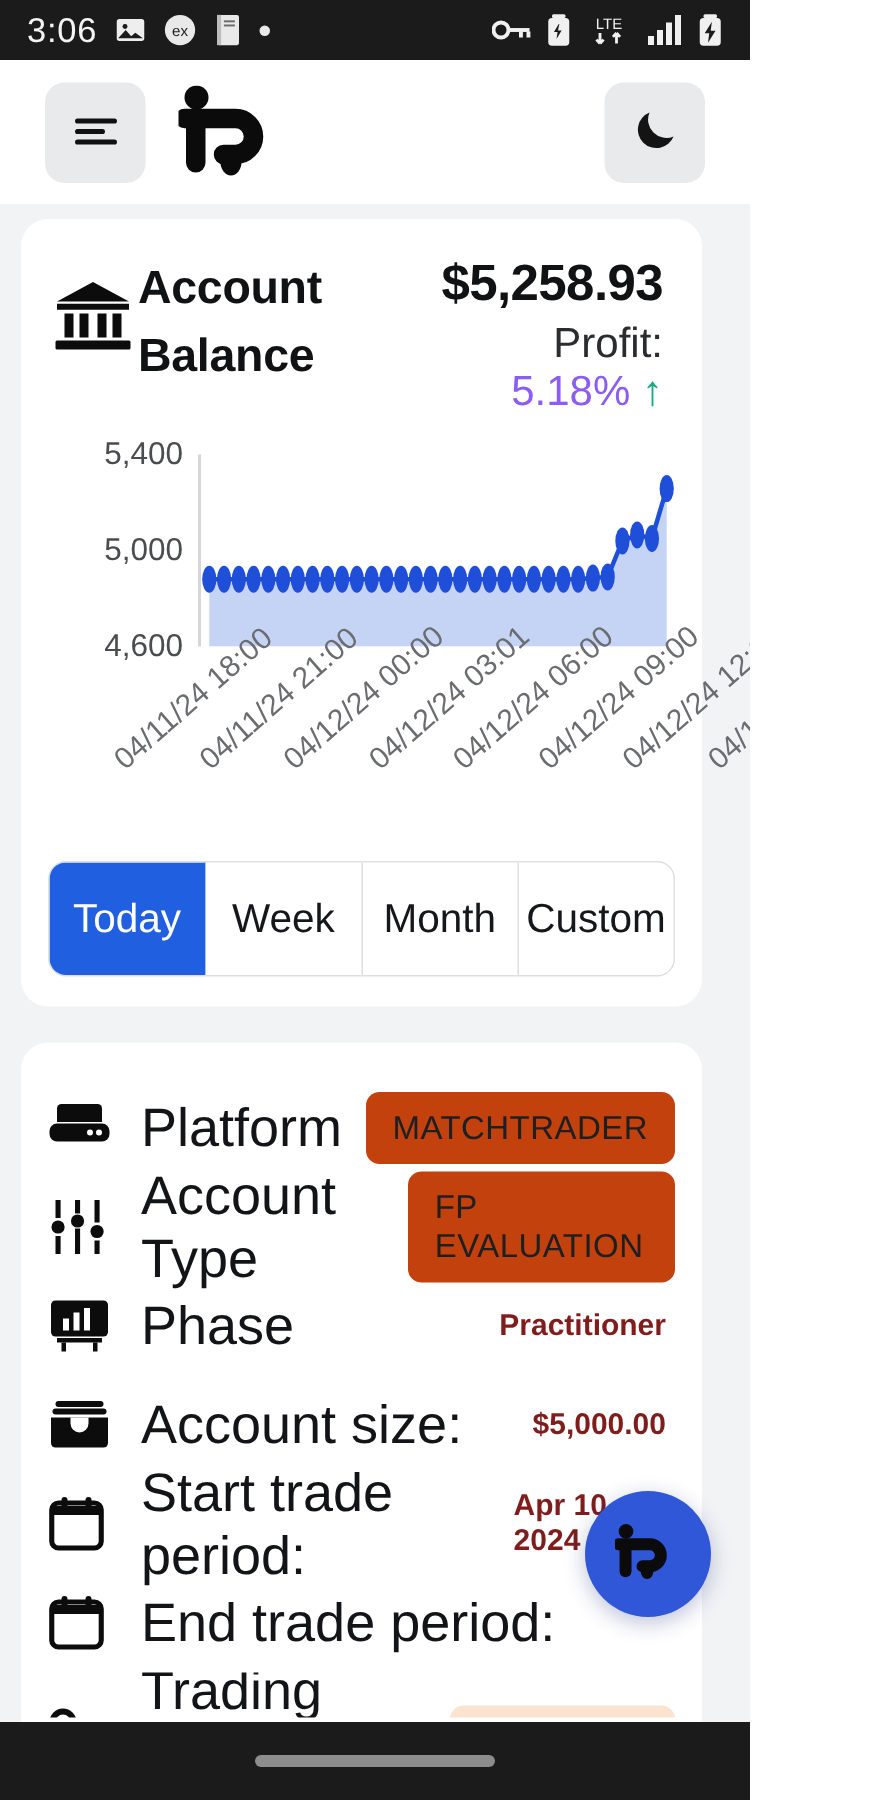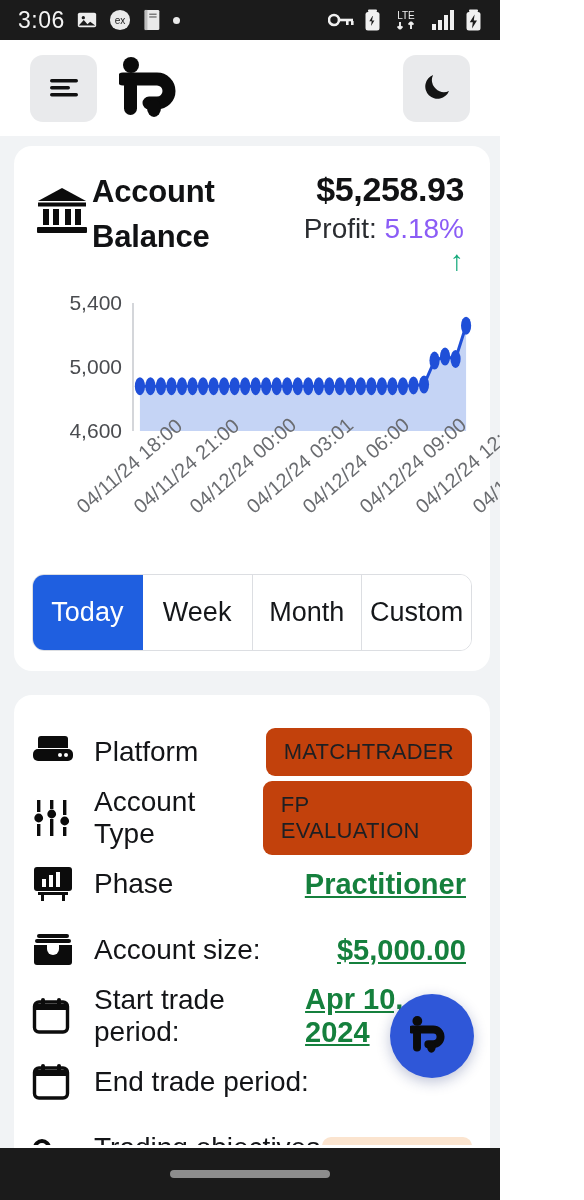--- a/index.html
+++ b/index.html
@@ -44,21 +44,21 @@
     display: flex; align-items: center; justify-content: center;
     border: none; cursor: pointer;
   }
   .logo-mark { margin-left: 22px; display: flex; align-items: center; }
   .spacer { flex: 1 1 auto; }
 
   
   .scroll {
     flex: 1 1 auto;
     background: #f1f3f5;
-    padding: 10px 10px 0 14px;
+    padding: 10px 32px 0 14px;
     display: flex; flex-direction: column; gap: 24px;
     overflow: hidden;
   }
   .card {
     background: #ffffff;
     border-radius: 18px;
     padding: 24px 18px 20px 18px;
   }
 
   
@@ -111,22 +111,22 @@
   }
   .seg:last-child { border-right: none; }
   .seg.active { background: #1f5fe0; color: #ffffff; border-right-color: #1f5fe0; }
 
   
   .info-row {
     display: flex; align-items: center;
     height: 66px;
   }
   .info-ico { width: 62px; flex: 0 0 62px; display: flex; align-items: center; }
-  .info-label { font-size: 28px; color: #131417; }
-  .info-val { margin-left: auto; font-size: 29px; font-weight: 700; color: #15803d; padding-right: 6px; text-decoration: underline; }
+  .info-label { font-size: 36px; color: #131417; }
+  .info-val { margin-left: auto; font-size: 20px; font-weight: 700; color: #7f1d1d; padding-right: 6px; }
   .badge {
     margin-left: auto;
     background: #c2410c; color: #1d1f23;
     border-radius: 9px; padding: 11px 18px;
     font-size: 22px; letter-spacing: .3px;
   }
   .info-row.clipped { height: 30px; overflow: hidden; align-items: flex-start; }
   .clip-inner { display: flex; align-items: center; width: 100%; height: 66px; }
   .badge.warn { background: #fbe4cf; color: #2a2c30; }
 

